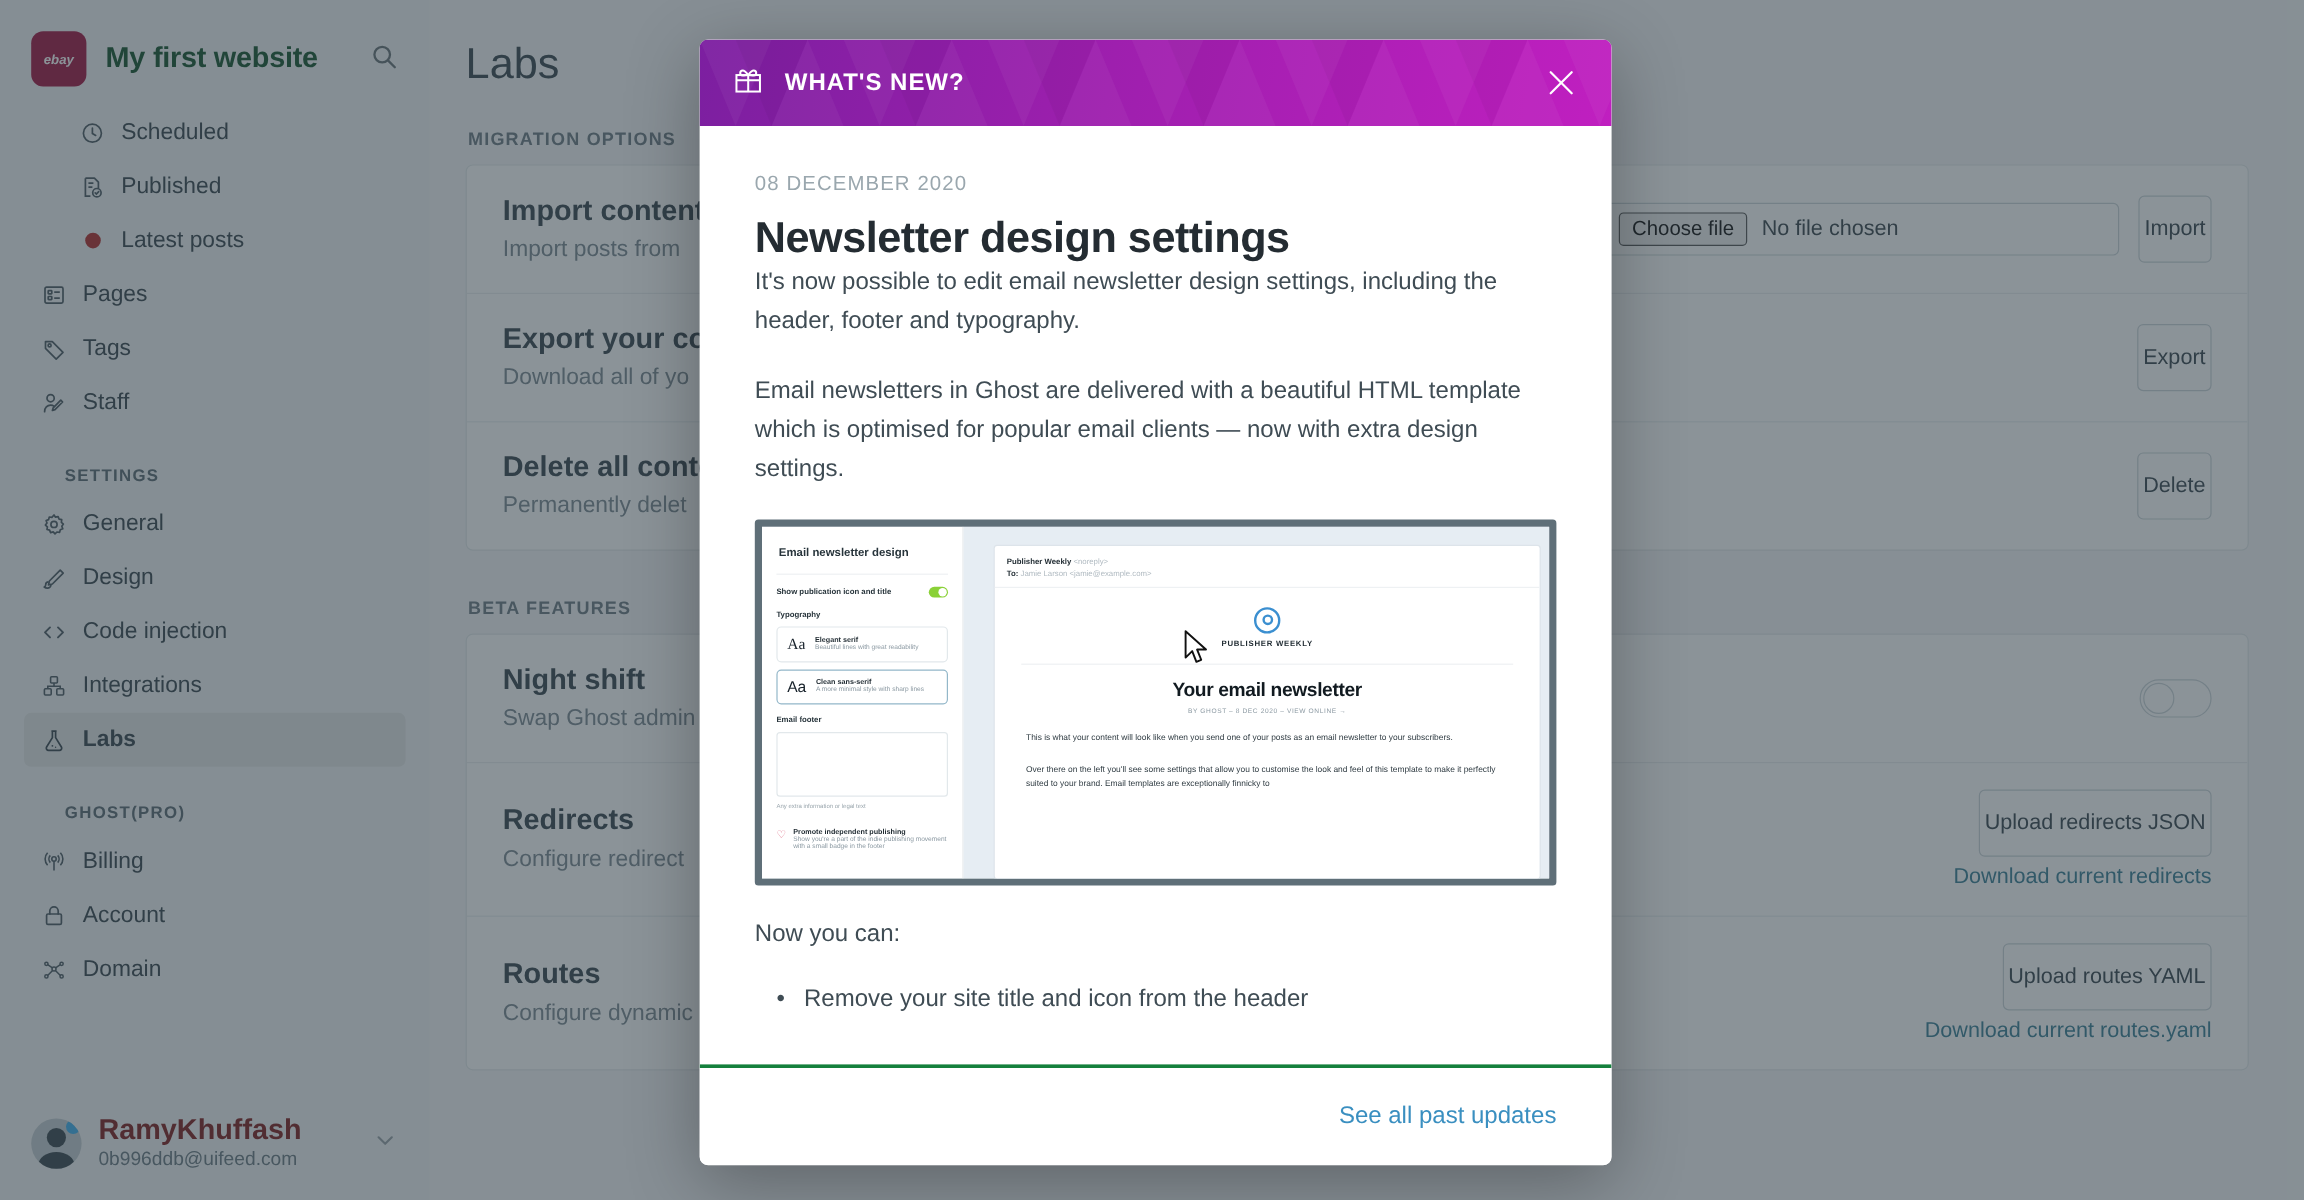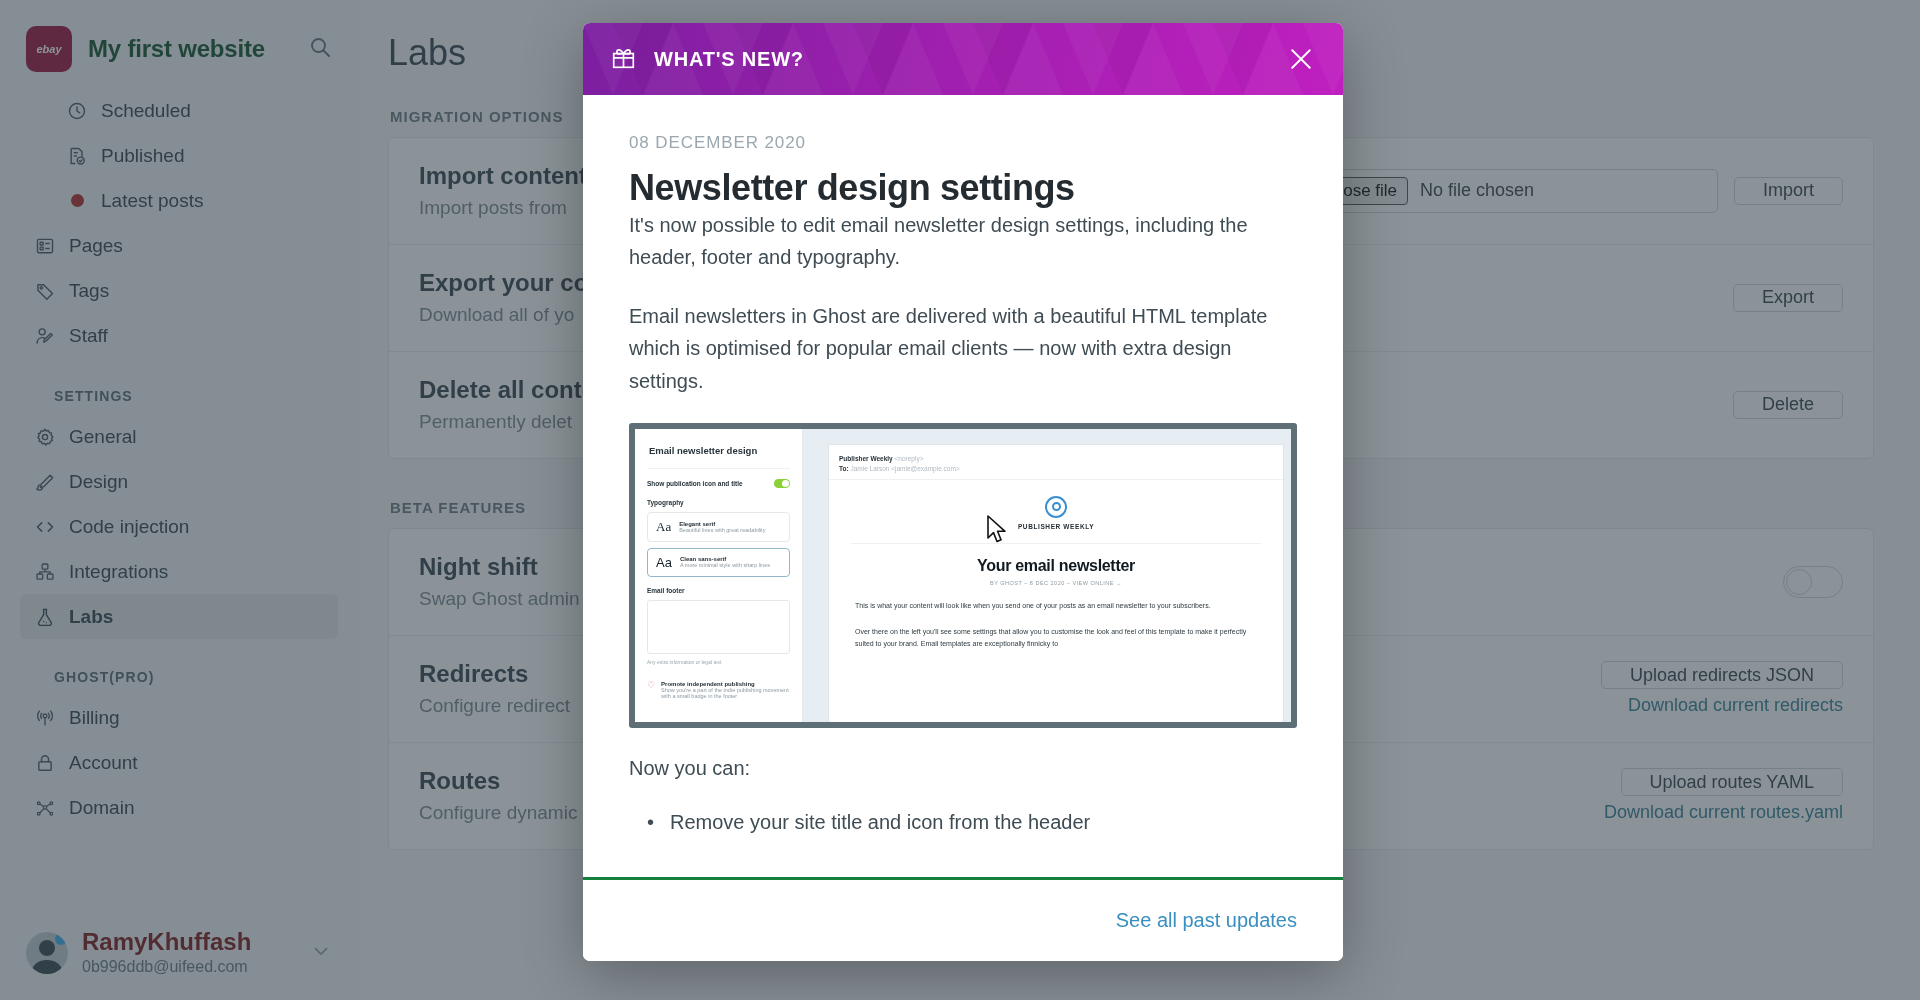--- a/index.html
+++ b/index.html
@@ -104,21 +104,21 @@
   }
   .row:last-child { border-bottom:none; }
   .row-txt { min-width:0; }
   .row-title { font-size:24px; font-weight:700; color:#39464e; line-height:1.35; }
   .row-sub { font-size:19px; color:#7c8a92; line-height:1.45; margin-top:2px; }
   .row-actions { display:flex; align-items:center; gap:16px; flex:0 0 auto; }
   .row-actions.col { flex-direction:column; align-items:flex-end; gap:6px; }
 
   .btn {
     border:1px solid #ccd5d9; background:#fff; border-radius:5px;
-    padding: 0 28px; height: 28px; font-size: 18px; color:#39464e;
+    padding: 0 4px; height: 56px; font-size: 18px; color:#39464e;
     cursor:pointer; font-family:inherit; display:flex; align-items:center;
   }
   .filebox {
     border:1px solid #ccd5d9; border-radius:5px; background:#fff;
     height:44px; width:430px; display:flex; align-items:center; padding:0 12px; gap:12px;
   }
   .choose {
     border:1px solid #555; border-radius:4px; background:#efefef;
     font-size:17px; padding:3px 10px; color:#111; cursor:pointer;
   }
@@ -129,21 +129,21 @@
     background:#fff; position:relative; cursor:pointer;
   }
   .toggle .knob {
     position:absolute; left:2px; top:2px; width:26px; height:26px;
     border-radius:50%; border:1px solid #ccd5d9; background:#fff;
   }
 
   
   .modal-wrap {
     position:absolute; z-index:100;
-    left:583px; top:23px; width:760px; height:938px;
+    left:583px; top:33px; width:760px; height:938px;
     display:flex; flex-direction:column;
     border-radius:7px; overflow:hidden;
     box-shadow: 0 14px 60px rgba(0,0,0,.30);
     background:#fff;
   }
   .modal-head {
     position:relative; flex:0 0 72px; height:72px;
     background: linear-gradient(100deg, #7c1fa0 0%, #9e1fae 45%, #c01fc0 100%);
     display:flex; align-items:center; padding: 0 28px; overflow:hidden;
   }

